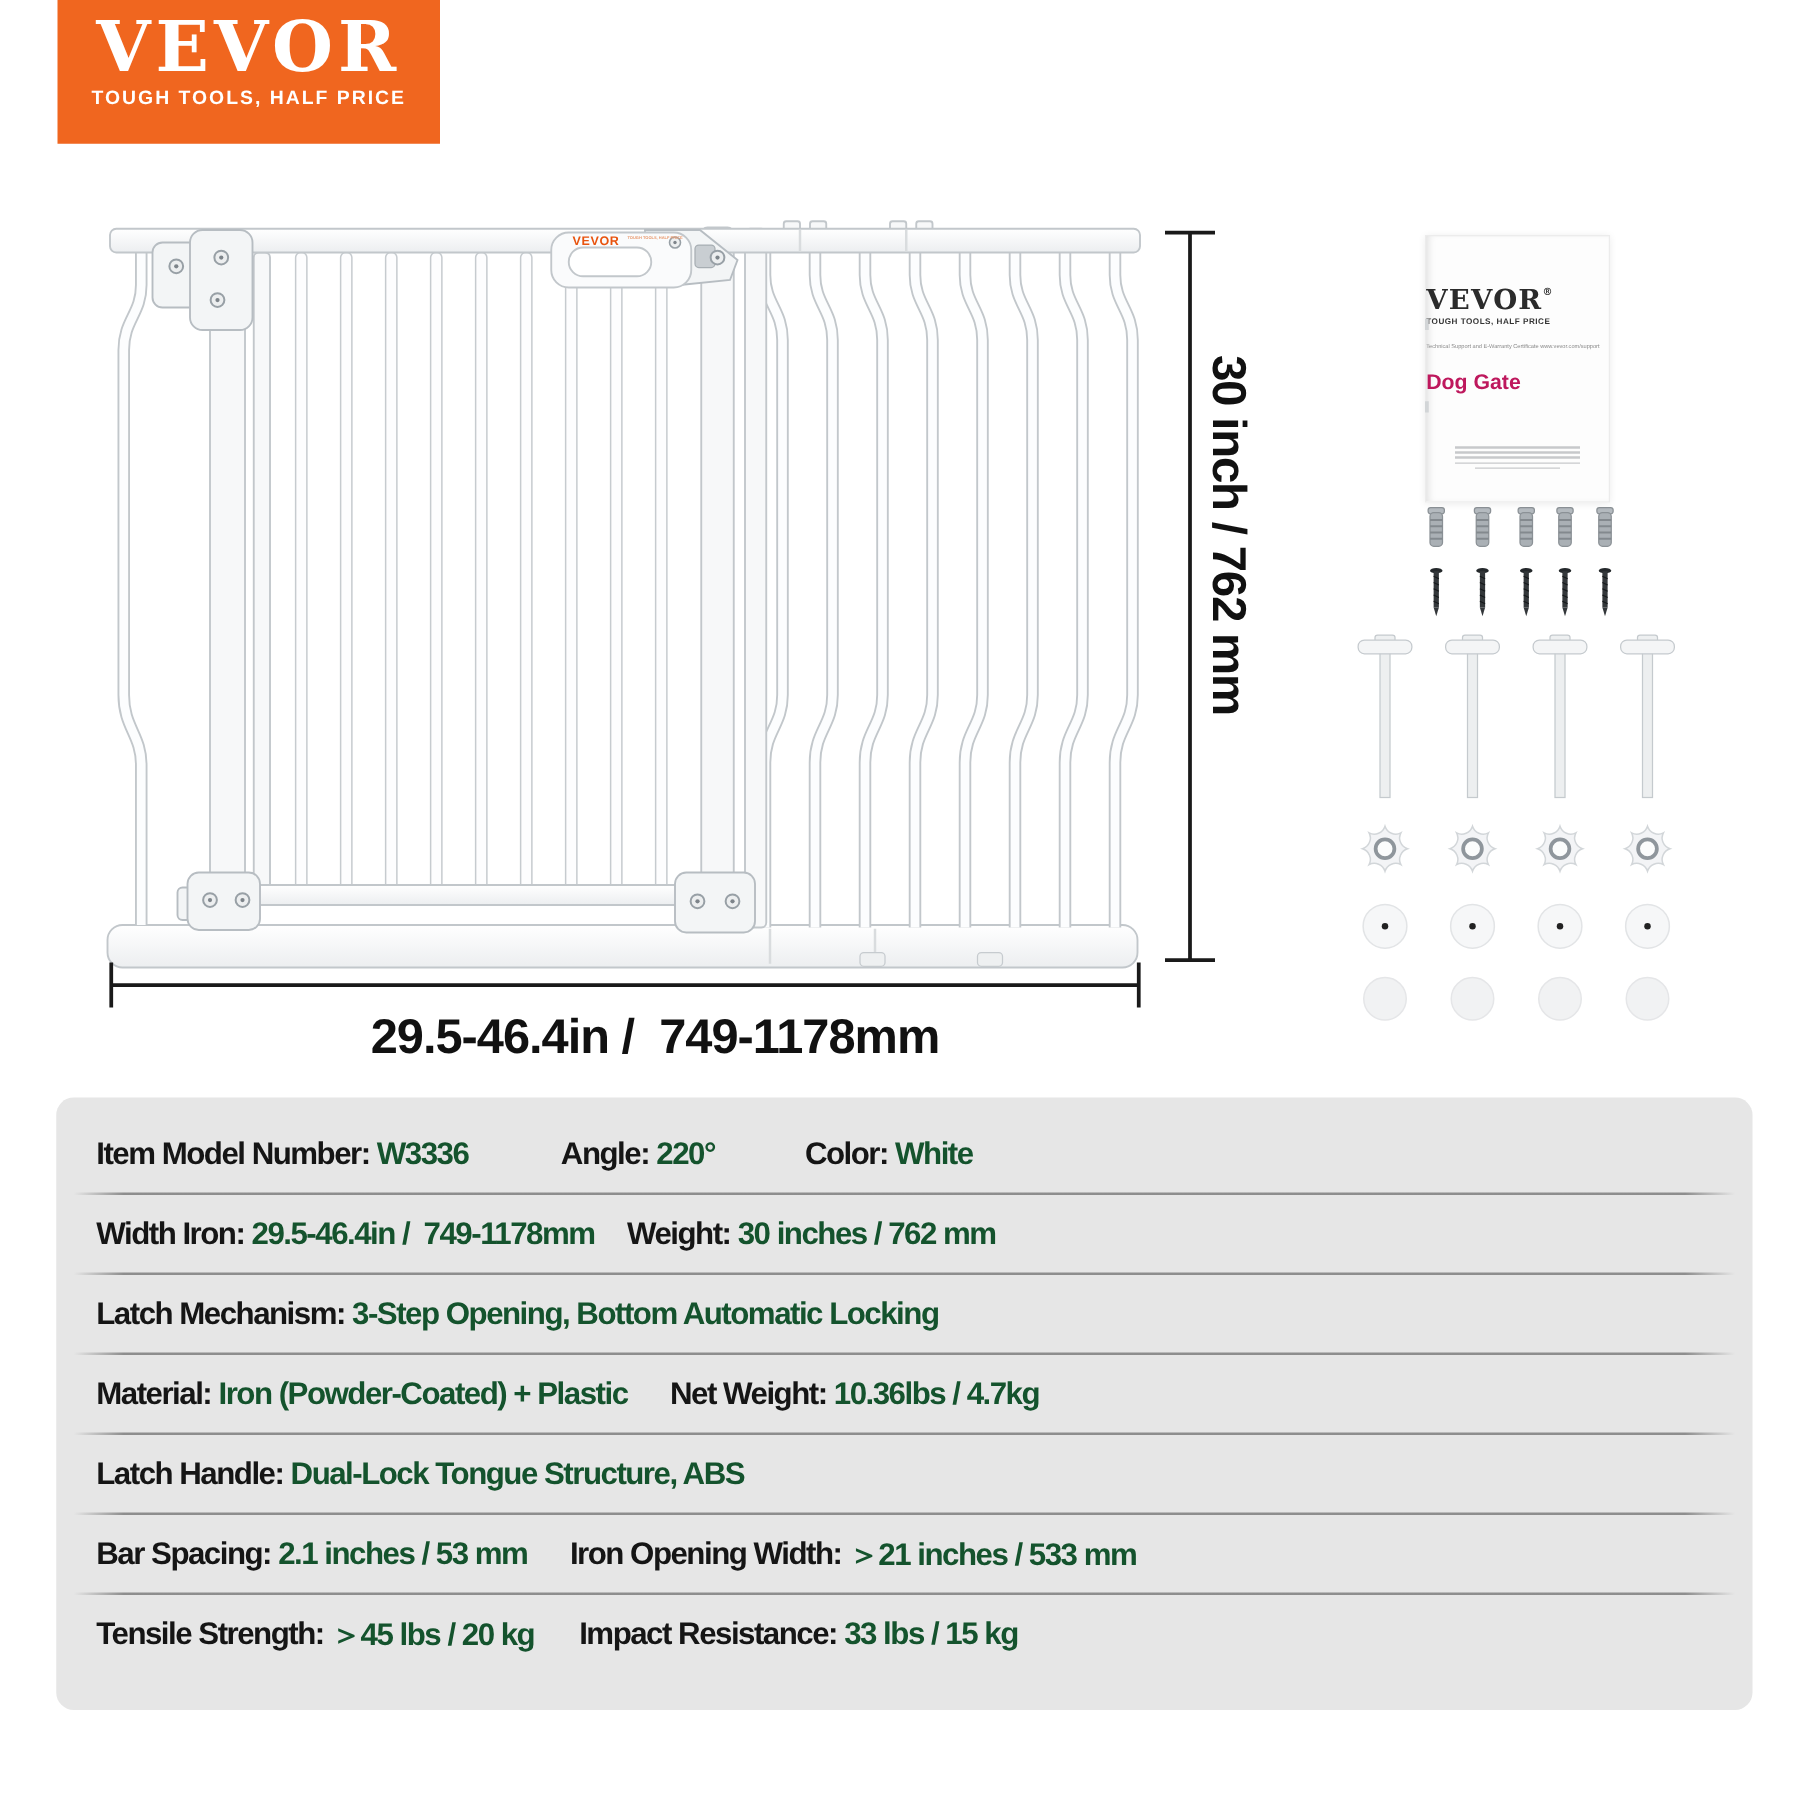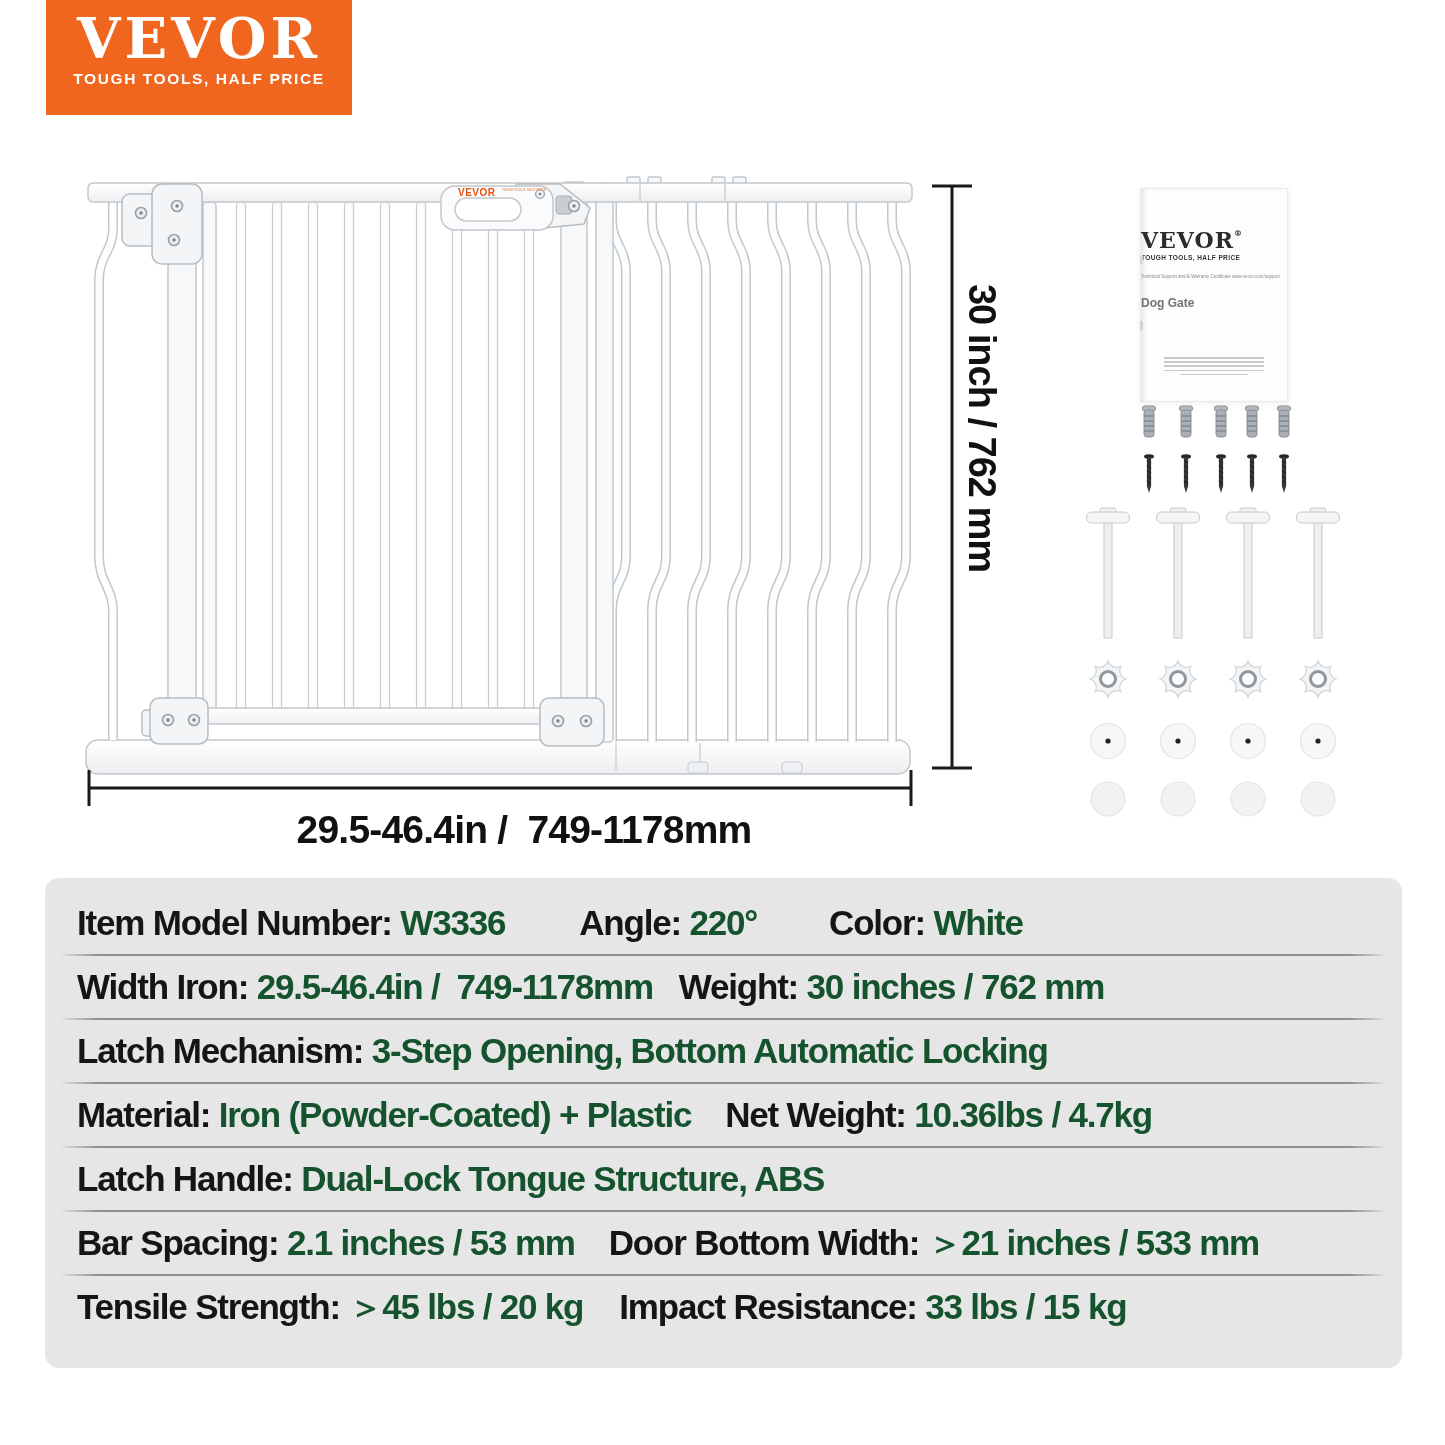--- a/index.html
+++ b/index.html
@@ -36,30 +36,30 @@
   
   #manual{position:absolute;left:1140px;top:188px;width:146px;height:212px;
         background:#fdfdfd;border:1px solid #ececec;
         box-shadow:0 1px 6px rgba(0,0,0,.08), inset 5px 0 7px -4px rgba(0,0,0,.14);
         text-align:left;color:#2b2b2b;}
   #manual .m-brand{font-family:"DejaVu Serif",serif;font-weight:bold;font-size:22px;
         letter-spacing:1px;margin-top:40px;line-height:1;}
   #manual .m-reg{font-size:8px;vertical-align:top;}
   #manual .m-tag{font-size:6.5px;font-weight:bold;letter-spacing:.4px;margin-top:3px;color:#333;}
   #manual .m-support{font-size:4.5px;color:#8a8a8a;margin-top:13px;}
-  #manual .m-title{font-size:12px;font-weight:bold;margin-top:17px;color:#737373;}
+  #manual .m-title{font-size:17px;font-weight:bold;margin-top:17px;color:#be185d;}
   #manual .fineprint{position:absolute;left:16%;right:16%;top:168px;}
   #manual .fineprint div{height:1.6px;background:#c7c9cb;margin-bottom:2.6px;}
   #manual .notch{position:absolute;left:-1px;width:3px;height:9px;background:#d2d5d7;}
 
   
   #specs{position:absolute;left:45px;top:878px;width:1357px;height:490px;
         background:#e6e6e6;border-radius:14px;padding-top:13px;box-sizing:border-box;}
   .spec-row{position:relative;height:64px;display:flex;align-items:center;
-        padding-left:32px;font-size:35px;font-weight:bold;letter-spacing:-1.2px;
+        padding-left:32px;font-size:25px;font-weight:bold;letter-spacing:-1.2px;
         white-space:pre;color:#151515;}
   .spec-row + .spec-row::before{content:"";position:absolute;left:14px;right:14px;top:-1px;
         height:2px;
         background:linear-gradient(to right,rgba(130,130,130,0),rgba(112,112,112,.75) 3%,
                    rgba(112,112,112,.75) 97%,rgba(130,130,130,0));}
   .lbl{color:#151515;white-space:pre;}
   .val{color:#14532d;white-space:pre;}
   .g20{margin-left:36px}.g26{margin-left:26px}.g34{margin-left:34px}
   .g58{margin-left:74px}.g72{margin-left:72px}
 </style>
@@ -277,18 +277,18 @@
   <div class="spec-row">
     <span class="lbl">Latch Mechanism: </span><span class="val">3-Step Opening, Bottom Automatic Locking</span>
   </div>
   <div class="spec-row">
     <span class="lbl">Material: </span><span class="val">Iron (Powder-Coated) + Plastic</span><span class="lbl g34">Net Weight: </span><span class="val">10.36lbs / 4.7kg</span>
   </div>
   <div class="spec-row">
     <span class="lbl">Latch Handle: </span><span class="val">Dual-Lock Tongue Structure, ABS</span>
   </div>
   <div class="spec-row">
-    <span class="lbl">Bar Spacing: </span><span class="val">2.1 inches / 53 mm</span><span class="lbl g34">Door Bottom Width: </span><span class="val">＞21 inches / 533 mm</span>
+    <span class="lbl">Bar Spacing: </span><span class="val">2.1 inches / 53 mm</span><span class="lbl g34">Iron Opening Width: </span><span class="val">＞21 inches / 533 mm</span>
   </div>
   <div class="spec-row">
     <span class="lbl">Tensile Strength: </span><span class="val">＞45 lbs / 20 kg</span><span class="lbl g20">Impact Resistance: </span><span class="val">33 lbs / 15 kg</span>
   </div>
 </div>
 
 </body></html>

